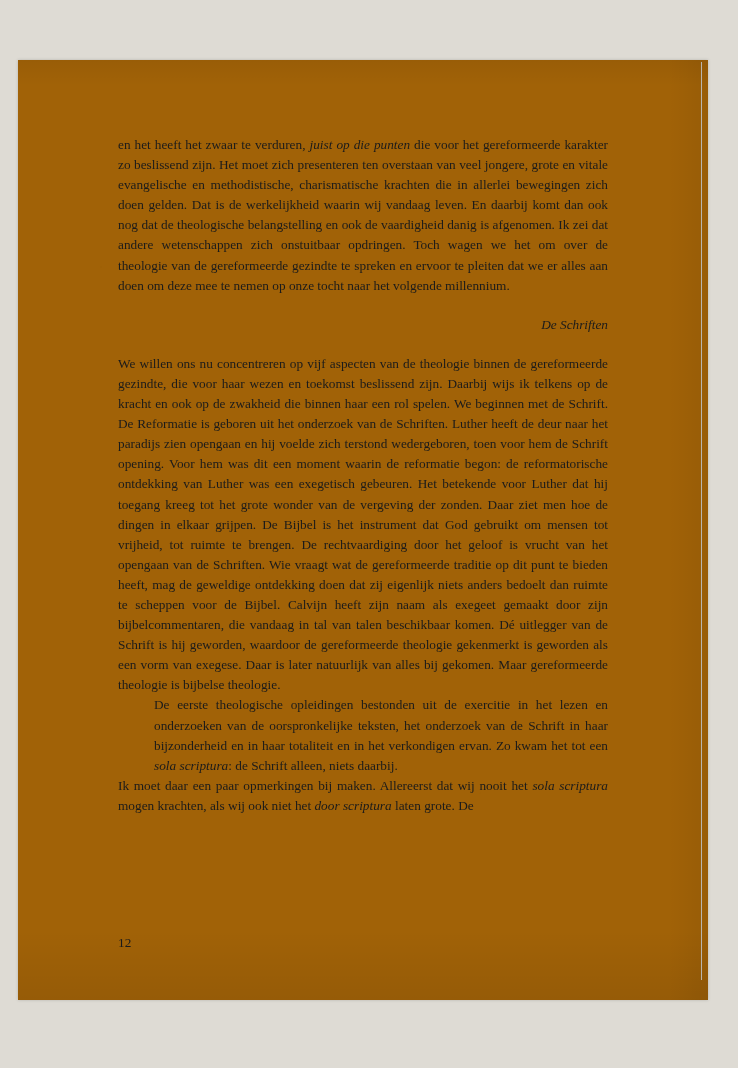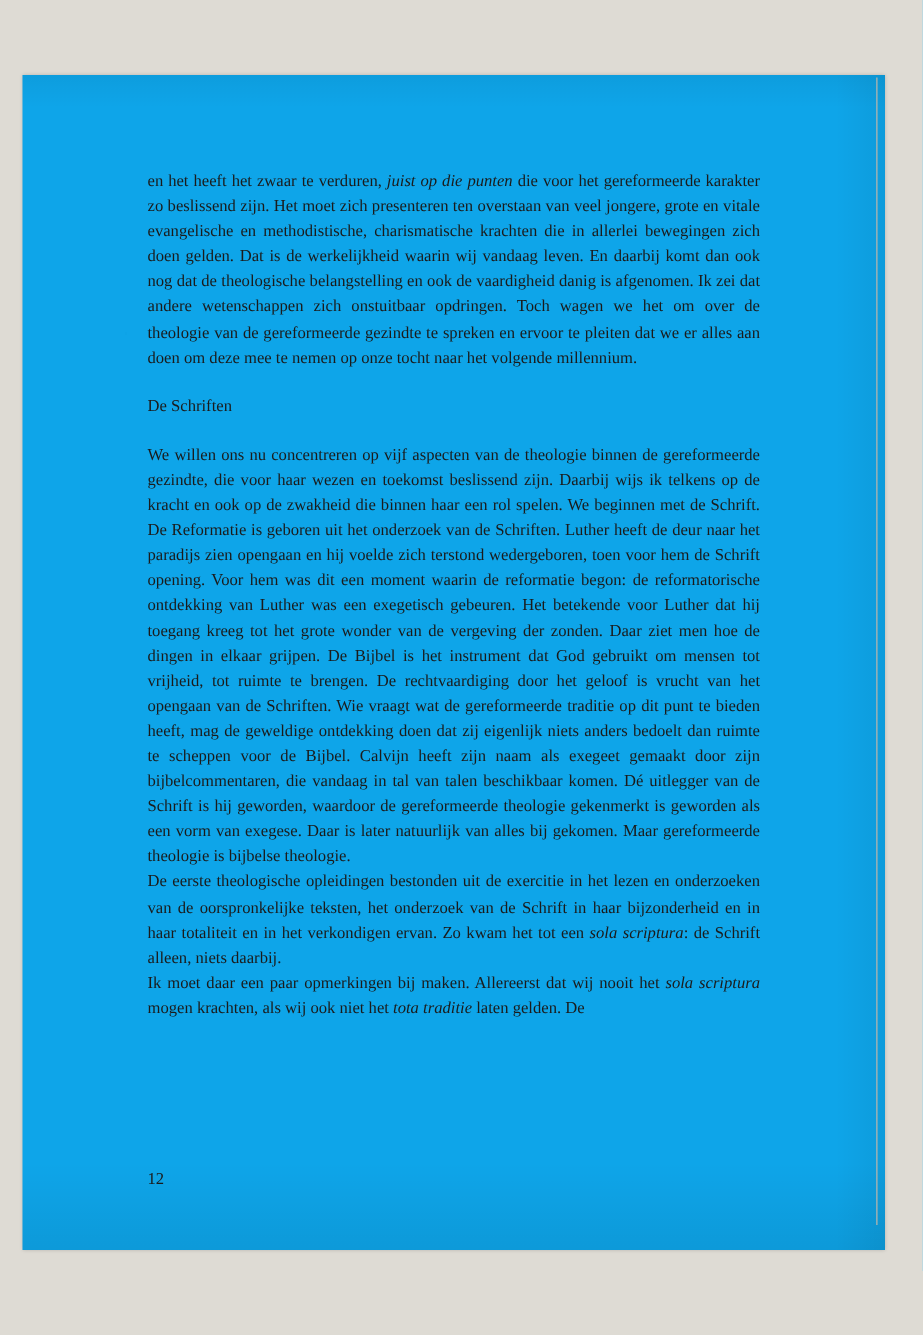--- a/index.html
+++ b/index.html
@@ -22,21 +22,21 @@
     background: #dedbd4;
   }
 
   
   .page-sheet {
     position: absolute;
     left: 18px;
     top: 60px;
     width: 690px;
     height: 940px;
-    background: #0ea5e9;
+    background: #a16207;
     box-shadow: 0 0 3px rgba(0,0,0,0.18);
   }
 
   
   .sheet-shade-right {
     position: absolute;
     right: 0;
     top: 0;
     width: 40px;
     height: 100%;
@@ -89,26 +89,28 @@
     text-align: justify;
     text-justify: inter-word;
   }
 
   .para + .para {
     margin-top: 0;
   }
 
   .gap-before {
     margin-top: 19px;
+    margin-left: 36px;
   }
 
   .section-heading {
+    font-style: italic;
     font-size: 13.3px;
     margin: 19px 0 19px 0;
-    text-align: left;
+    text-align: right;
   }
 
   .it { font-style: italic; }
 
   .page-number {
     position: absolute;
     left: 100px;
     top: 838px;
     font-size: 13.3px;
     color: #1b1b1b;
@@ -140,19 +142,19 @@
 
   <div class="text-column">
     <p class="para"><span>en het heeft het zwaar te verduren, </span><span class="it">juist op die punten</span><span> die voor het gereformeerde karakter zo beslissend zijn. Het moet zich presenteren ten overstaan van veel jongere, grote en vitale evangelische en methodistische, charismatische krachten die in allerlei bewegingen zich doen gelden. Dat is de werkelijkheid waarin wij vandaag leven. En daarbij komt dan ook nog dat de theologische belangstelling en ook de vaardigheid danig is afgenomen. Ik zei dat andere wetenschappen zich onstuitbaar opdringen. Toch wagen we het om over de theologie van de gereformeerde gezindte te spreken en ervoor te pleiten dat we er alles aan doen om deze mee te nemen op onze tocht naar het volgende millennium.</span></p>
 
     <div class="section-heading">De Schriften</div>
 
     <p class="para"><span>We willen ons nu concentreren op vijf aspecten van de theologie binnen de gereformeerde gezindte, die voor haar wezen en toekomst beslissend zijn. Daarbij wijs ik telkens op de kracht en ook op de zwakheid die binnen haar een rol spelen. We beginnen met de Schrift. De Reformatie is geboren uit het onderzoek van de Schriften. Luther heeft de deur naar het paradijs zien opengaan en hij voelde zich terstond wedergeboren, toen voor hem de Schrift opening. Voor hem was dit een moment waarin de reformatie begon: de reformatorische ontdekking van Luther was een exegetisch gebeuren. Het betekende voor Luther dat hij toegang kreeg tot het grote wonder van de vergeving der zonden. Daar ziet men hoe de dingen in elkaar grijpen. De Bijbel is het instrument dat God gebruikt om mensen tot vrijheid, tot ruimte te brengen. De rechtvaardiging door het geloof is vrucht van het opengaan van de Schriften. Wie vraagt wat de gereformeerde traditie op dit punt te bieden heeft, mag de geweldige ontdekking doen dat zij eigenlijk niets anders bedoelt dan ruimte te scheppen voor de Bijbel. Calvijn heeft zijn naam als exegeet gemaakt door zijn bijbelcommentaren, die vandaag in tal van talen beschikbaar komen. Dé uitlegger van de Schrift is hij geworden, waardoor de gereformeerde theologie gekenmerkt is geworden als een vorm van exegese. Daar is later natuurlijk van alles bij gekomen. Maar gereformeerde theologie is bijbelse theologie.</span></p>
 
     <p class="para gap-before"><span>De eerste theologische opleidingen bestonden uit de exercitie in het lezen en onderzoeken van de oorspronkelijke teksten, het onderzoek van de Schrift in haar bijzonderheid en in haar totaliteit en in het verkondigen ervan. Zo kwam het tot een </span><span class="it">sola scriptura</span><span>: de Schrift alleen, niets daarbij.</span></p>
 
-    <p class="para"><span>Ik moet daar een paar opmerkingen bij maken. Allereerst dat wij nooit het </span><span class="it">sola scriptura</span><span> mogen krachten, als wij ook niet het </span><span class="it">tota traditie</span><span> laten gelden. De</span></p>
+    <p class="para"><span>Ik moet daar een paar opmerkingen bij maken. Allereerst dat wij nooit het </span><span class="it">sola scriptura</span><span> mogen krachten, als wij ook niet het </span><span class="it">door scriptura</span><span> laten grote. De</span></p>
   </div>
 
   <div class="page-number">12</div>
 </div>
 
 <div class="edge-line"></div>
 
 </body></html>

